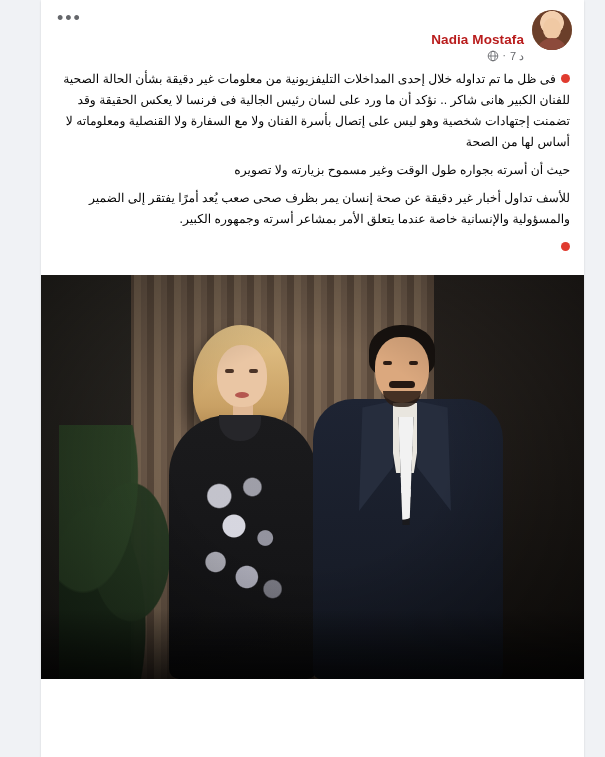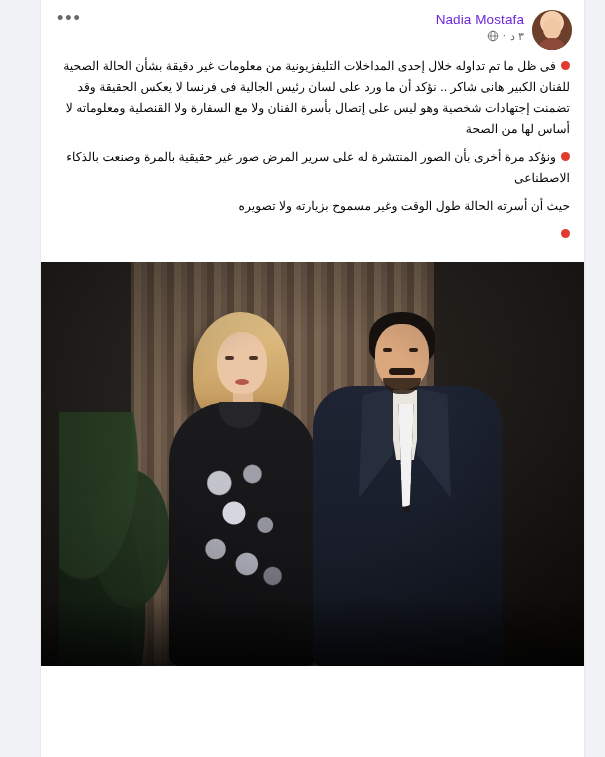--- a/index.html
+++ b/index.html
@@ -72,24 +72,25 @@
     background: #8c4a3b;
   }
   .author-meta {
     display: flex;
     flex-direction: column;
     align-items: flex-end;
     padding-top: 1px;
   }
   .author-name {
     font-size: 13.5px;
-    font-weight: normal;
-    color: #6d28d9;
+    font-weight: bold;
+    color: #b91c1c;
     line-height: 17px;
     letter-spacing: 0.1px;
+    margin-top: 20px;
   }
   .meta-row {
     display: flex;
     flex-direction: row;
     align-items: center;
     gap: 4px;
     font-size: 11px;
     color: #65676b;
     line-height: 14px;
     margin-top: 1px;
@@ -284,36 +285,36 @@
           <div class="author-name">Nadia Mostafa</div>
           <div class="meta-row">
             <span class="globe-icon">
               <svg width="12" height="12" viewBox="0 0 16 16">
                 <circle cx="8" cy="8" r="6.4" fill="none" stroke="#65676b" stroke-width="1.2"></circle>
                 <ellipse cx="8" cy="8" rx="2.8" ry="6.4" fill="none" stroke="#65676b" stroke-width="1.1"></ellipse>
                 <line x1="1.6" y1="8" x2="14.4" y2="8" stroke="#65676b" stroke-width="1.1"></line>
               </svg>
             </span>
             <span class="dot-sep">·</span>
-            <span>٣ د</span>
+            <span>7 د</span>
           </div>
         </div>
         <div class="avatar">
           <div class="hair"></div>
           <div class="face"></div>
           <div class="body"></div>
         </div>
       </div>
       <div class="kebab-menu">•••</div>
     </div>
 
     <div class="post-body">
       <p class="para with-bullet"><span class="bullet"></span><span>فى ظل ما تم تداوله خلال إحدى المداخلات التليفزيونية من معلومات غير دقيقة بشأن الحالة الصحية للفنان الكبير هانى شاكر .. نؤكد أن ما ورد على لسان رئيس الجالية فى فرنسا لا يعكس الحقيقة  وقد تضمنت إجتهادات شخصية  وهو ليس على إتصال بأسرة الفنان ولا مع السفارة ولا القنصلية ومعلوماته لا أساس لها من الصحة</span></p>
-      <p class="para with-bullet"><span class="bullet"></span><span>ونؤكد مرة أخرى بأن الصور المنتشرة  له على سرير المرض  صور غير حقيقية   بالمرة  وصنعت  بالذكاء الاصطناعى</span></p>
-      <p class="para"><span>حيث أن أسرته الحالة طول الوقت وغير مسموح بزيارته ولا تصويره</span></p>
+      <p class="para"><span>حيث أن أسرته بجواره طول الوقت وغير مسموح بزيارته ولا تصويره</span></p>
+      <p class="para"><span>للأسف تداول أخبار غير دقيقة عن صحة إنسان يمر بظرف صحى صعب يُعد أمرًا يفتقر إلى الضمير والمسؤولية والإنسانية خاصة عندما يتعلق الأمر بمشاعر أسرته وجمهوره الكبير.</span></p>
       <p class="para with-bullet"><span class="bullet"></span></p>
     </div>
 
     <div class="post-image">
       <div class="bg-curtain"></div>
       <div class="bg-left-panel"></div>
       <div class="bg-plant"></div>
       <div class="bg-right-dark"></div>
 
       <div class="person-woman">

